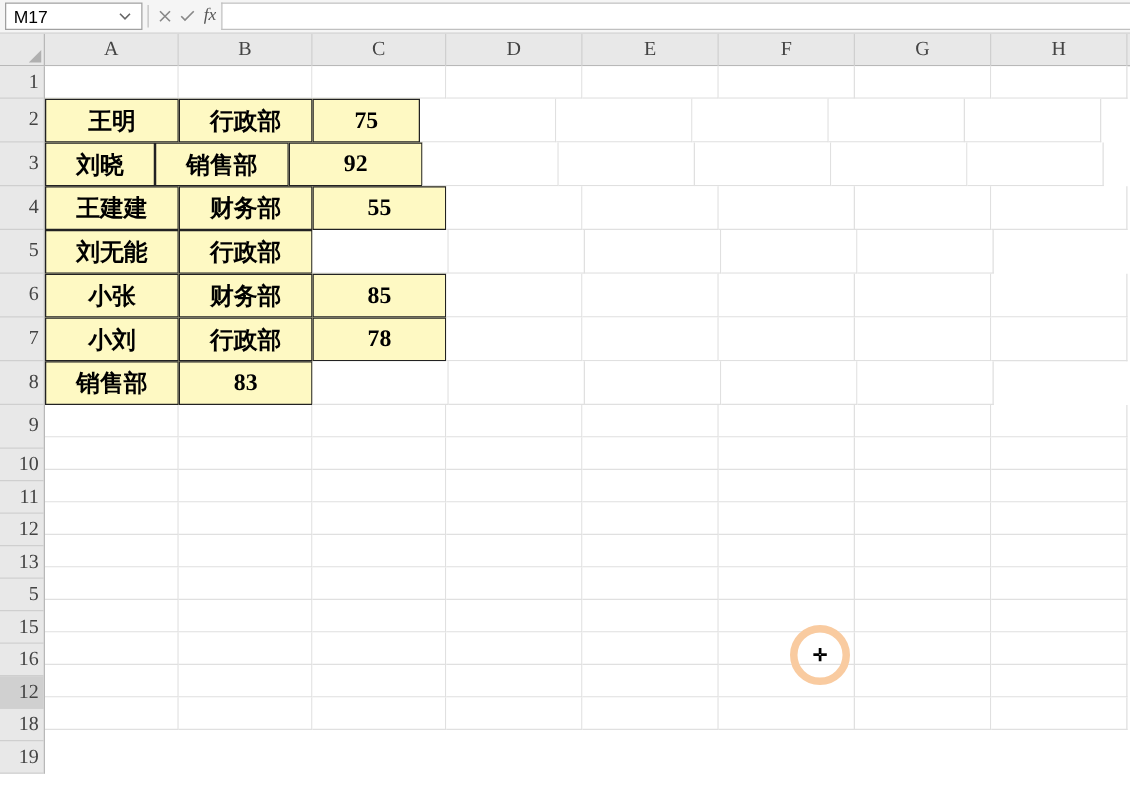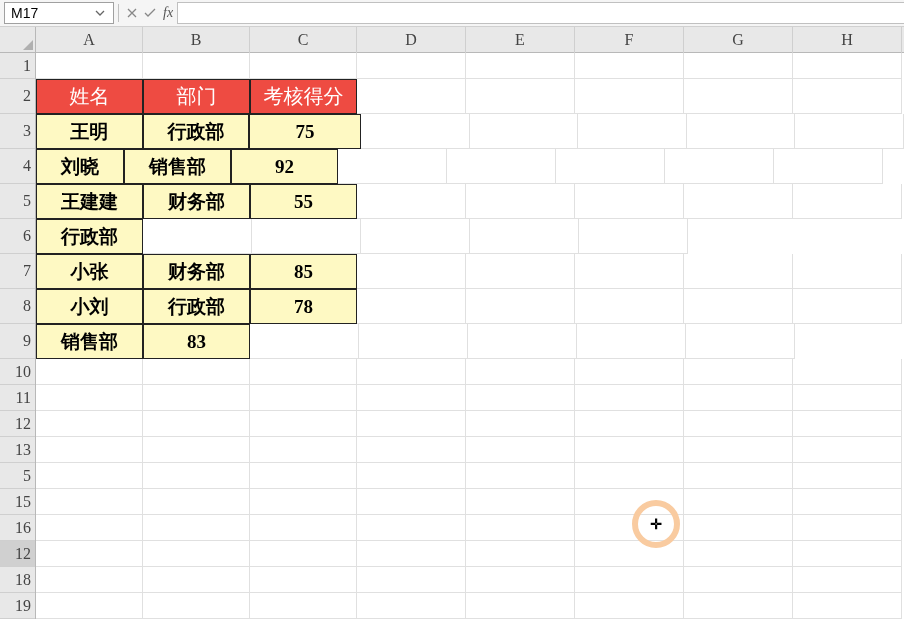--- a/index.html
+++ b/index.html
@@ -105,33 +105,23 @@
         <div class="cell" style="width: 107px; height: 26px;"></div>
         <div class="cell" style="width: 107px; height: 26px;"></div>
         <div class="cell" style="width: 107px; height: 26px;"></div>
         <div class="cell" style="width: 109px; height: 26px;"></div>
         <div class="cell" style="width: 109px; height: 26px;"></div>
         <div class="cell" style="width: 109px; height: 26px;"></div>
         <div class="cell" style="width: 109px; height: 26px;"></div>
         <div class="cell" style="width: 109px; height: 26px;"></div>
       </div>
       <div class="cell-row">
-        <div class="cell data-header" style="width: 107px; height: 35px;">姓名</div>
-        <div class="cell data-header" style="width: 107px; height: 35px;">部门</div>
-        <div class="cell data-header" style="width: 107px; height: 35px;">考核得分</div>
-        <div class="cell" style="width: 109px; height: 35px;"></div>
-        <div class="cell" style="width: 109px; height: 35px;"></div>
-        <div class="cell" style="width: 109px; height: 35px;"></div>
-        <div class="cell" style="width: 109px; height: 35px;"></div>
-        <div class="cell" style="width: 109px; height: 35px;"></div>
-      </div>
-      <div class="cell-row">
         <div class="cell data-cell" style="width: 107px; height: 35px;">王明</div>
         <div class="cell data-cell" style="width: 107px; height: 35px;">行政部</div>
-        <div class="cell data-cell" style="width: 112px; height: 35px;">75</div>
+        <div class="cell data-cell" style="width: 86px; height: 35px;">75</div>
         <div class="cell" style="width: 109px; height: 35px;"></div>
         <div class="cell" style="width: 109px; height: 35px;"></div>
         <div class="cell" style="width: 109px; height: 35px;"></div>
         <div class="cell" style="width: 109px; height: 35px;"></div>
         <div class="cell" style="width: 109px; height: 35px;"></div>
       </div>
       <div class="cell-row">
         <div class="cell data-cell" style="width: 88px; height: 35px;">刘晓</div>
         <div class="cell data-cell" style="width: 107px; height: 35px;">销售部</div>
         <div class="cell data-cell" style="width: 107px; height: 35px;">92</div>
@@ -145,20 +135,21 @@
         <div class="cell data-cell" style="width: 107px; height: 35px;">王建建</div>
         <div class="cell data-cell" style="width: 107px; height: 35px;">财务部</div>
         <div class="cell data-cell" style="width: 107px; height: 35px;">55</div>
         <div class="cell" style="width: 109px; height: 35px;"></div>
         <div class="cell" style="width: 109px; height: 35px;"></div>
         <div class="cell" style="width: 109px; height: 35px;"></div>
         <div class="cell" style="width: 109px; height: 35px;"></div>
         <div class="cell" style="width: 109px; height: 35px;"></div>
       </div>
       <div class="cell-row">
+        <div class="cell data-cell" style="width: 107px; height: 35px;">刘无能</div>
         <div class="cell data-cell" style="width: 107px; height: 35px;">行政部</div>
         <div class="cell" style="width: 109px; height: 35px;"></div>
         <div class="cell" style="width: 109px; height: 35px;"></div>
         <div class="cell" style="width: 109px; height: 35px;"></div>
         <div class="cell" style="width: 109px; height: 35px;"></div>
         <div class="cell" style="width: 109px; height: 35px;"></div>
       </div>
       <div class="cell-row">
         <div class="cell data-cell" style="width: 107px; height: 35px;">小张</div>
         <div class="cell data-cell" style="width: 107px; height: 35px;">财务部</div>

